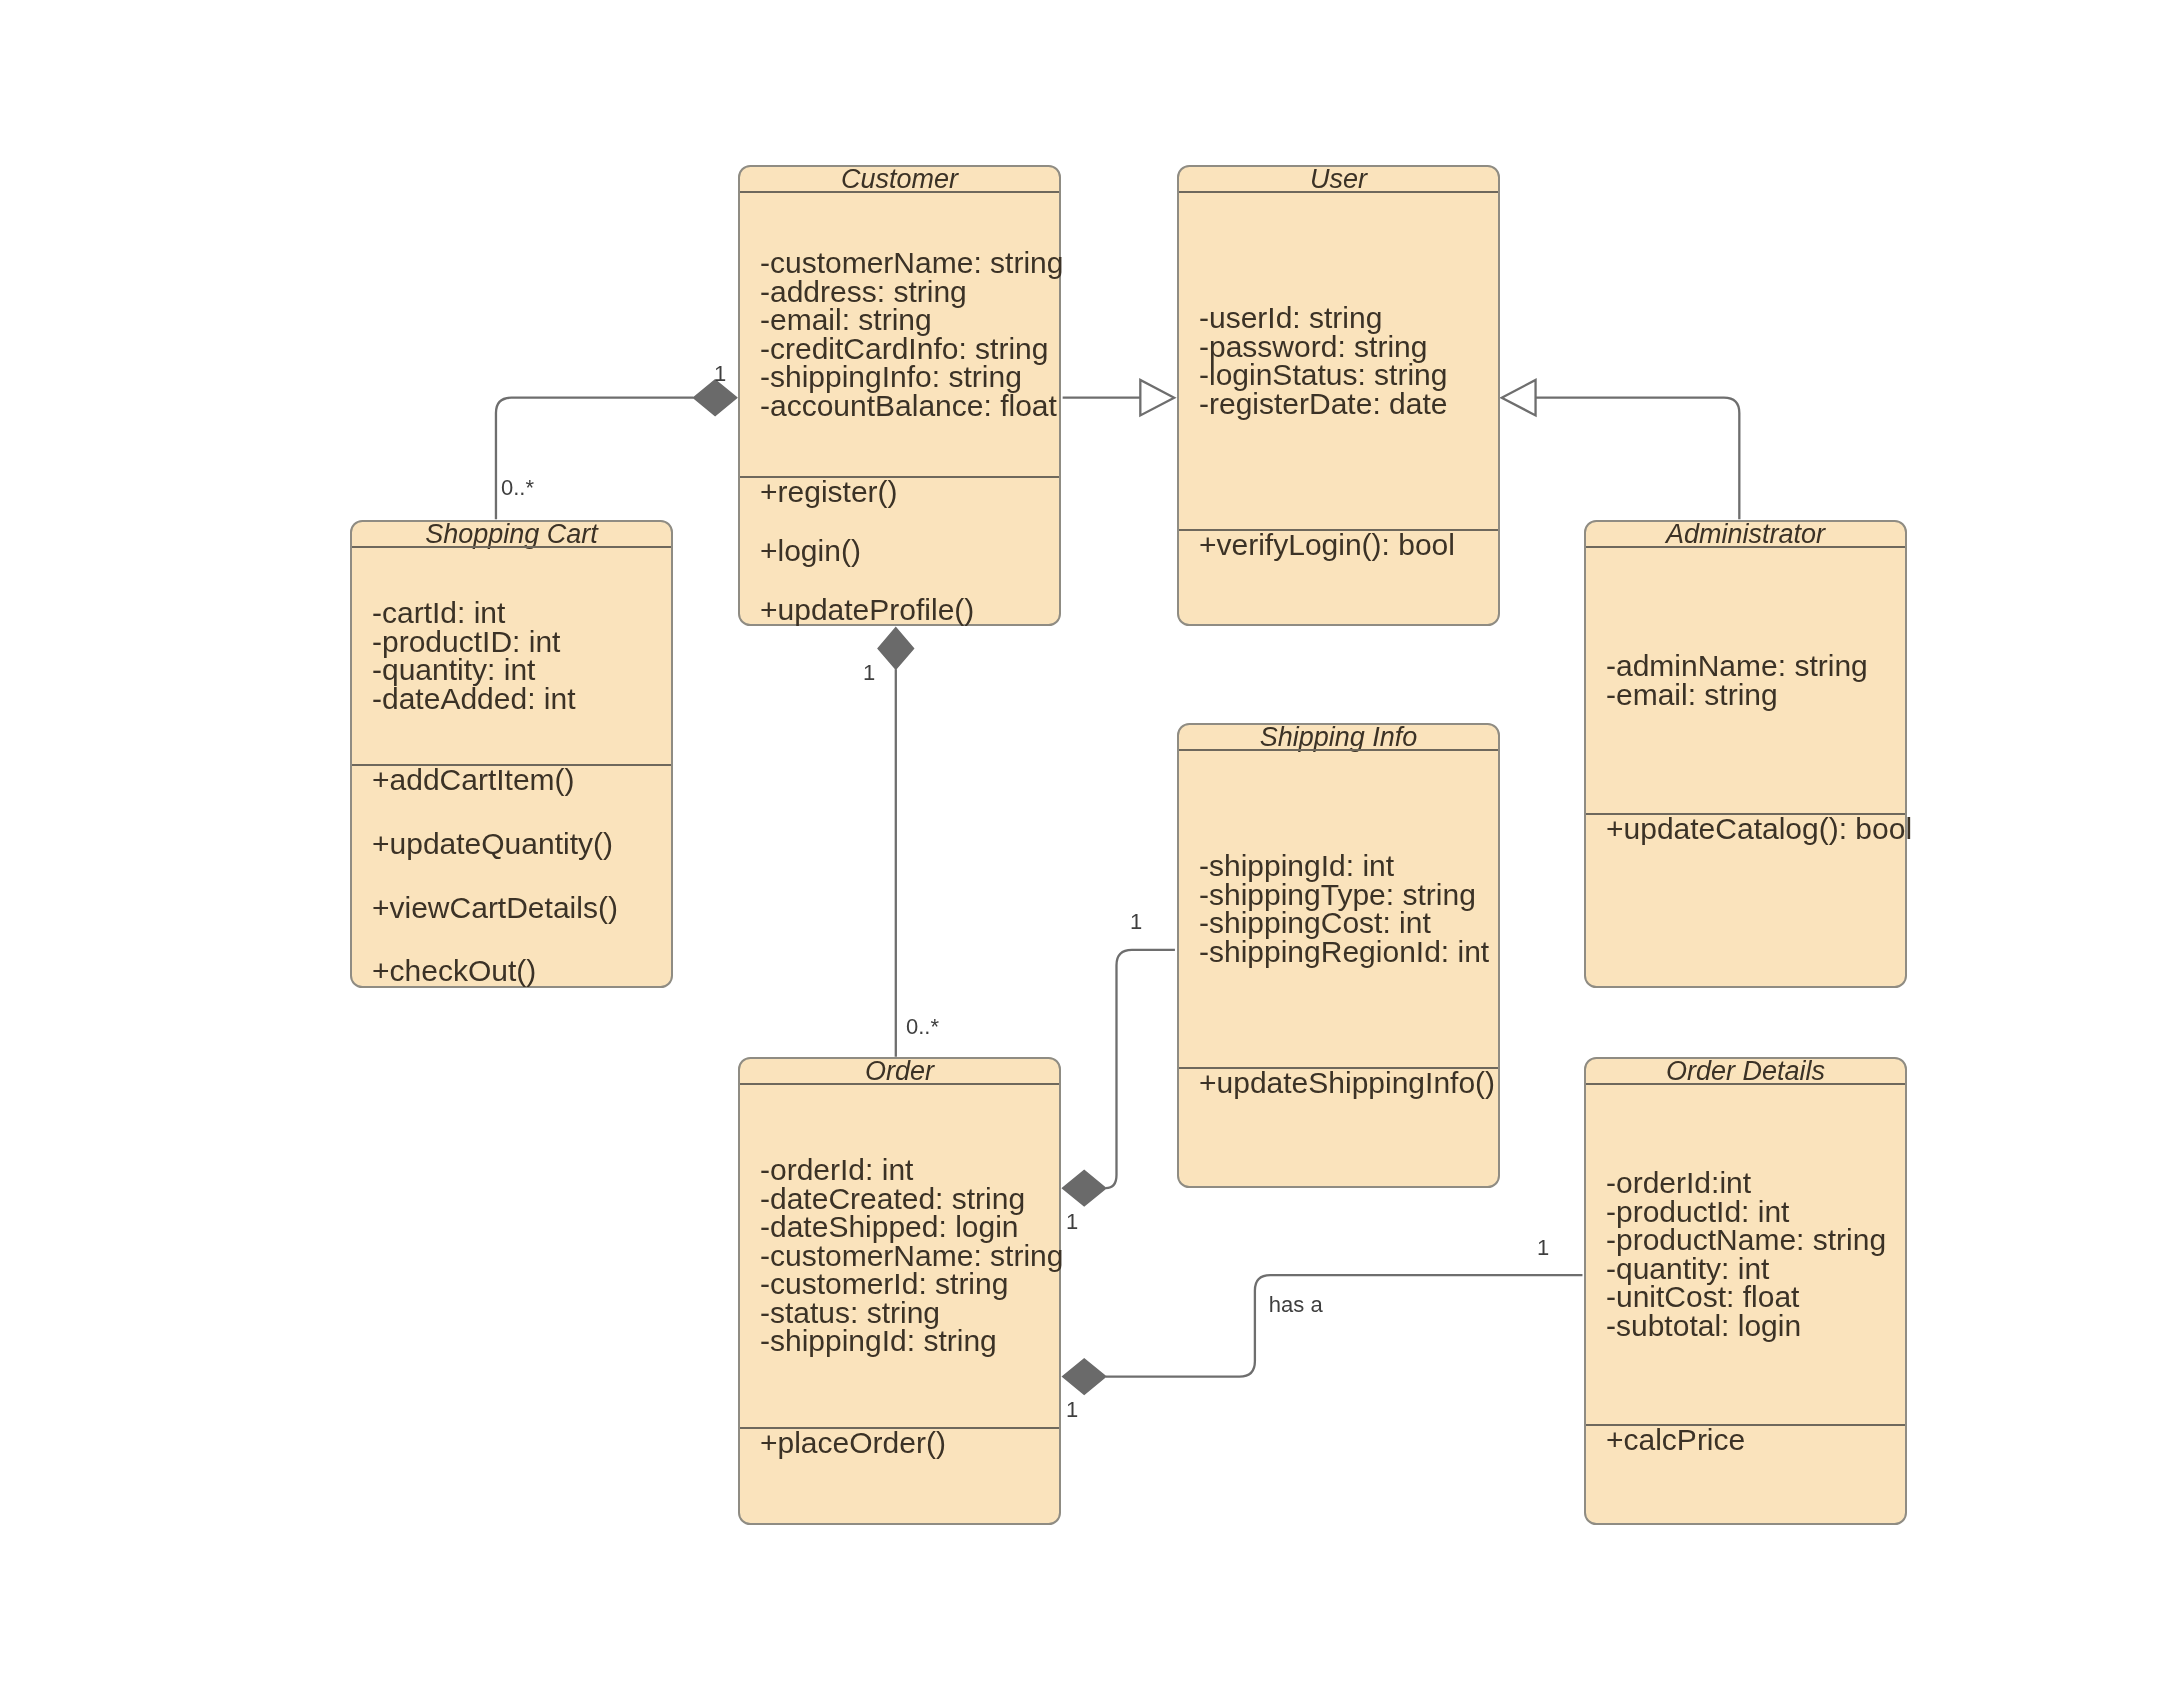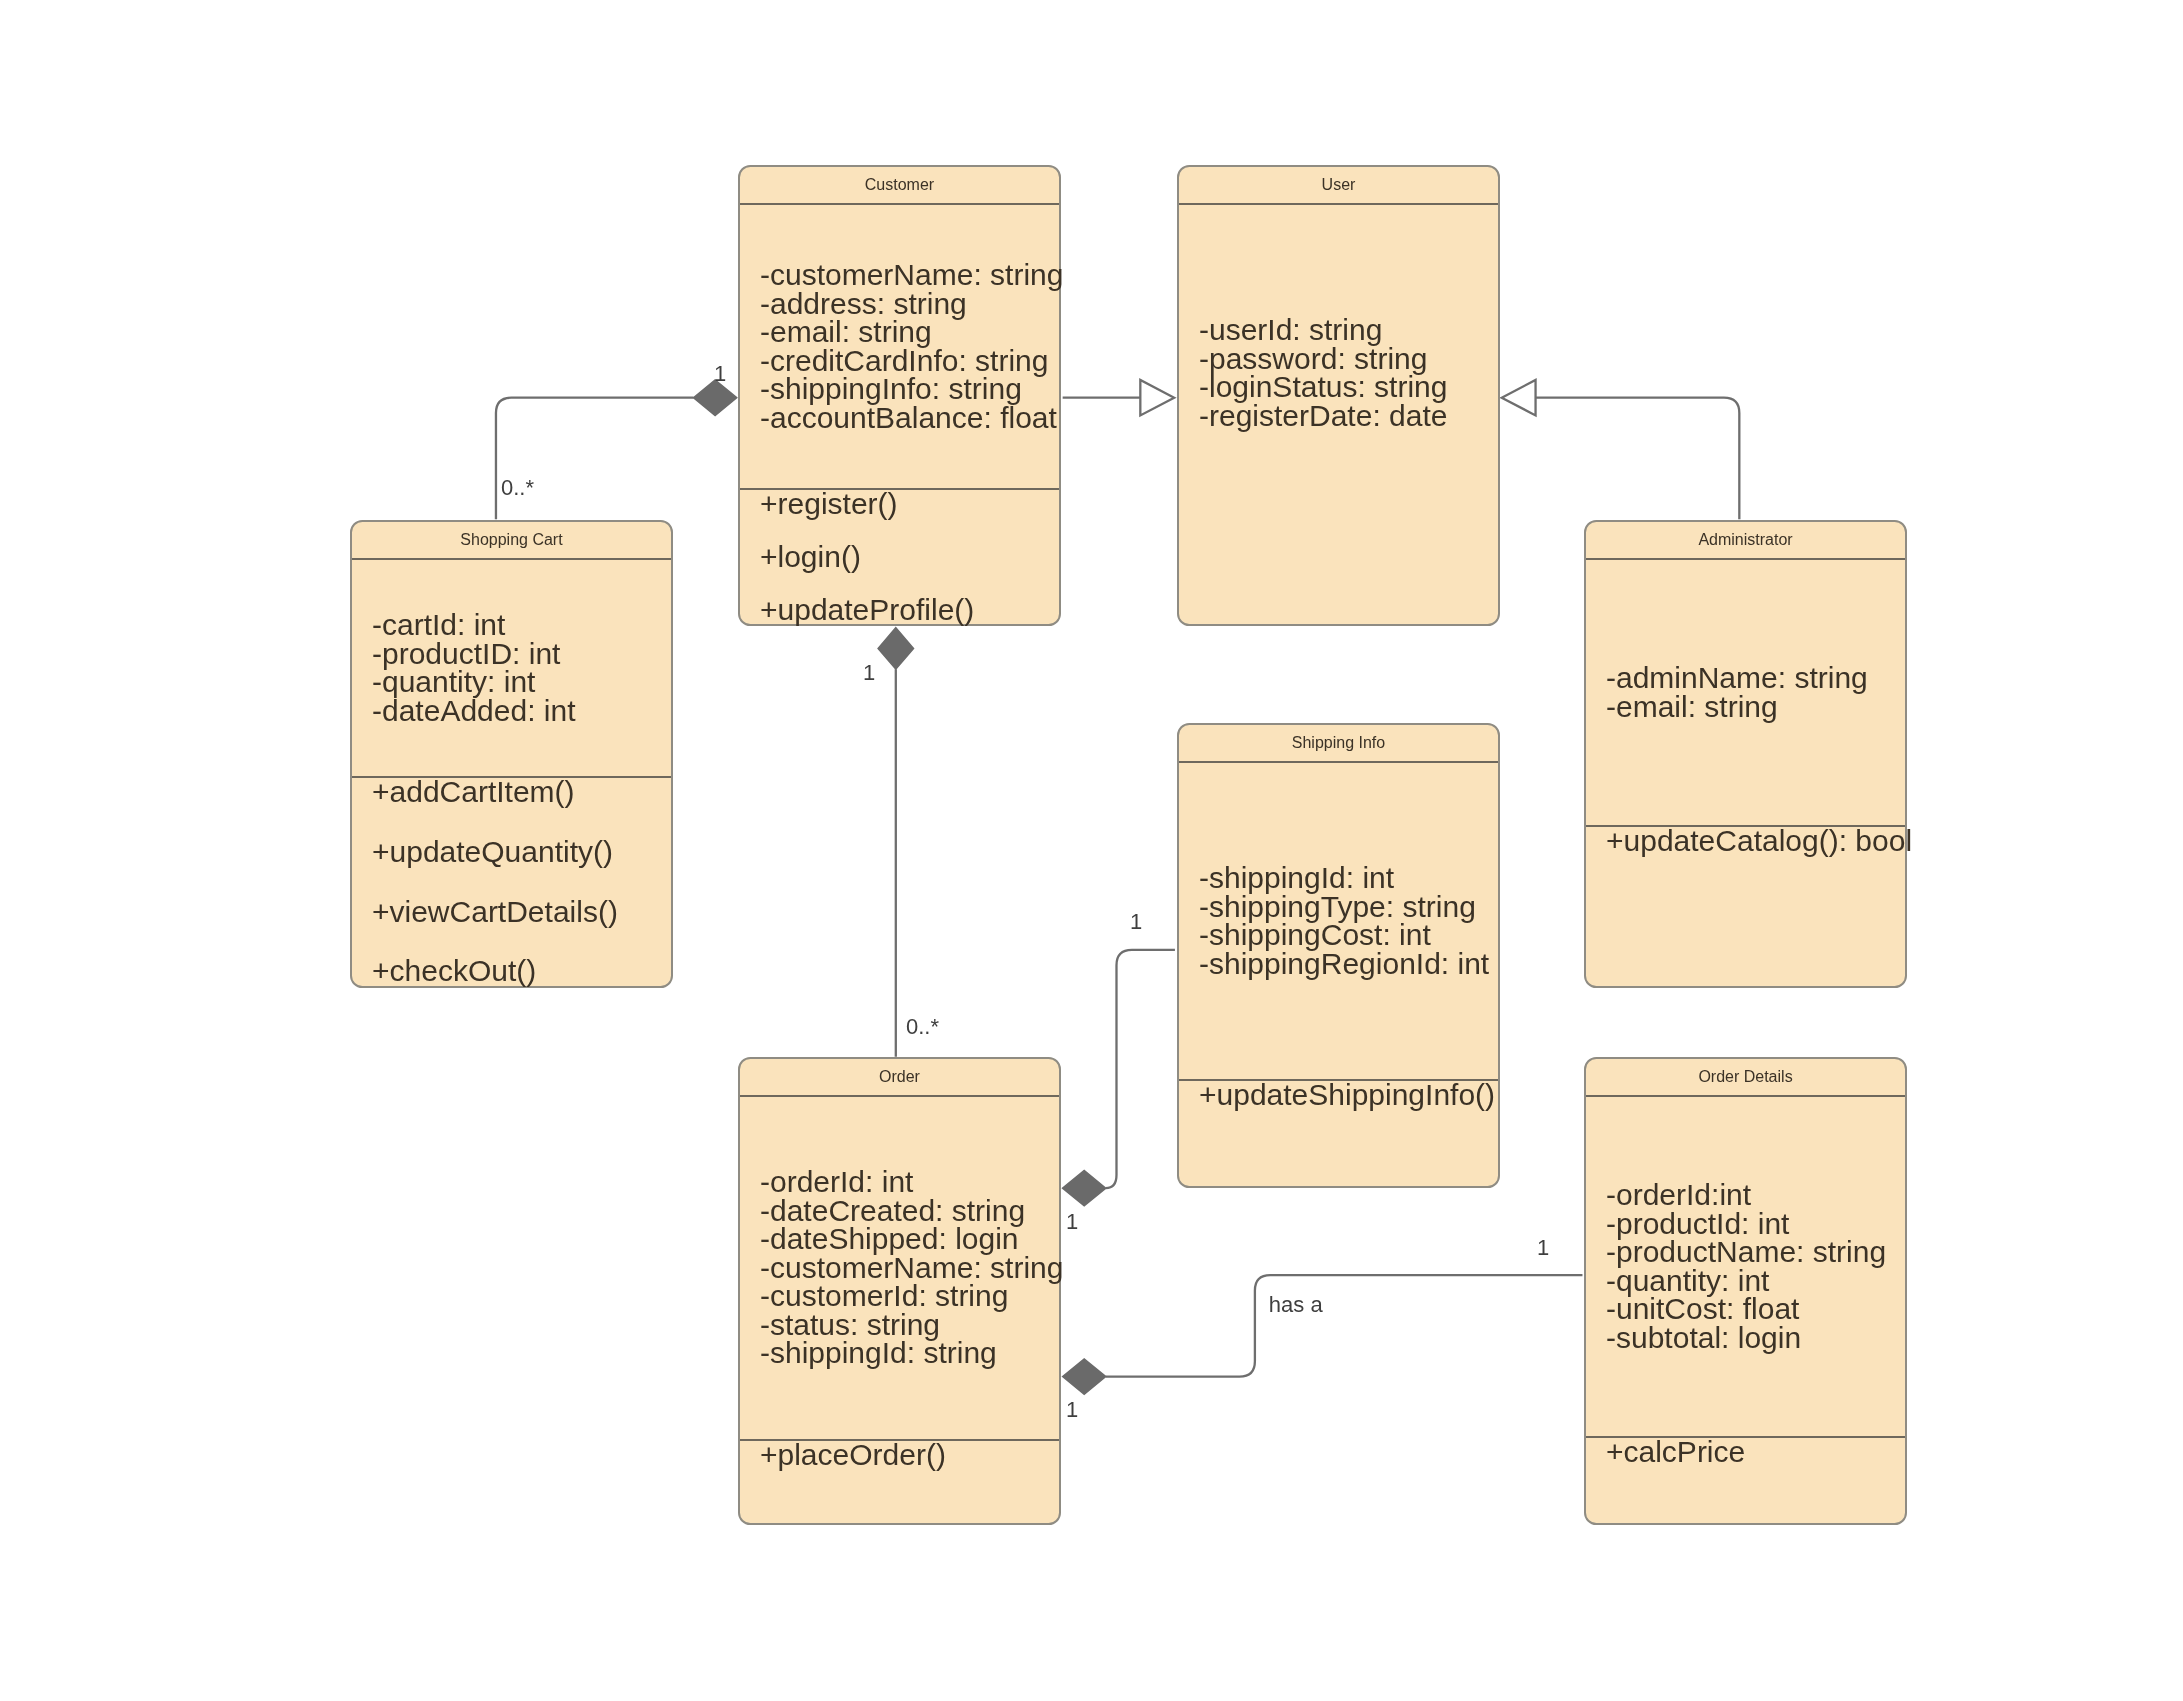--- a/index.html
+++ b/index.html
@@ -16,26 +16,27 @@
   .uml-class {
     position: absolute;
     background: var(--class-fill, #fae3bc);
     border: 2.3px solid var(--class-border, #8f8c83);
     border-radius: 12.3px;
     display: flex;
     flex-direction: column;
     color: var(--text, #3b3226);
   }
   .uml-title {
-    height: 36px;
+    height: 24px;
     flex: none;
     display: flex;
     align-items: center;
     justify-content: center;
-    font-size: 16px;
+    font-size: 27px;
+    font-style: italic;
   }
   .uml-attrs {
     flex: none;
     height: var(--attrs-h);
     border-top: 2.3px solid var(--divider, #6e685c);
     display: flex;
     flex-direction: column;
     justify-content: center;
     padding: 0 20px;
   }
@@ -157,20 +158,23 @@
     </div>
   </div>
 
   <div class="uml-class" style="left:1177px;top:165px;width:323px;height:461px;--attrs-h:338px">
     <div class="uml-title">User</div>
     <div class="uml-attrs">
       <div class="member-line">-userId: string</div>
       <div class="member-line">-password: string</div>
       <div class="member-line">-loginStatus: string</div>
       <div class="member-line">-registerDate: date</div>
+    </div>
+    <div class="uml-methods">
+      <div class="member-line">+verifyLogin(): bool</div>
     </div>
   </div>
 
   <div class="uml-class" style="left:1584px;top:520px;width:323px;height:468px;--attrs-h:267px">
     <div class="uml-title">Administrator</div>
     <div class="uml-attrs">
       <div class="member-line">-adminName: string</div>
       <div class="member-line">-email: string</div>
     </div>
     <div class="uml-methods">

